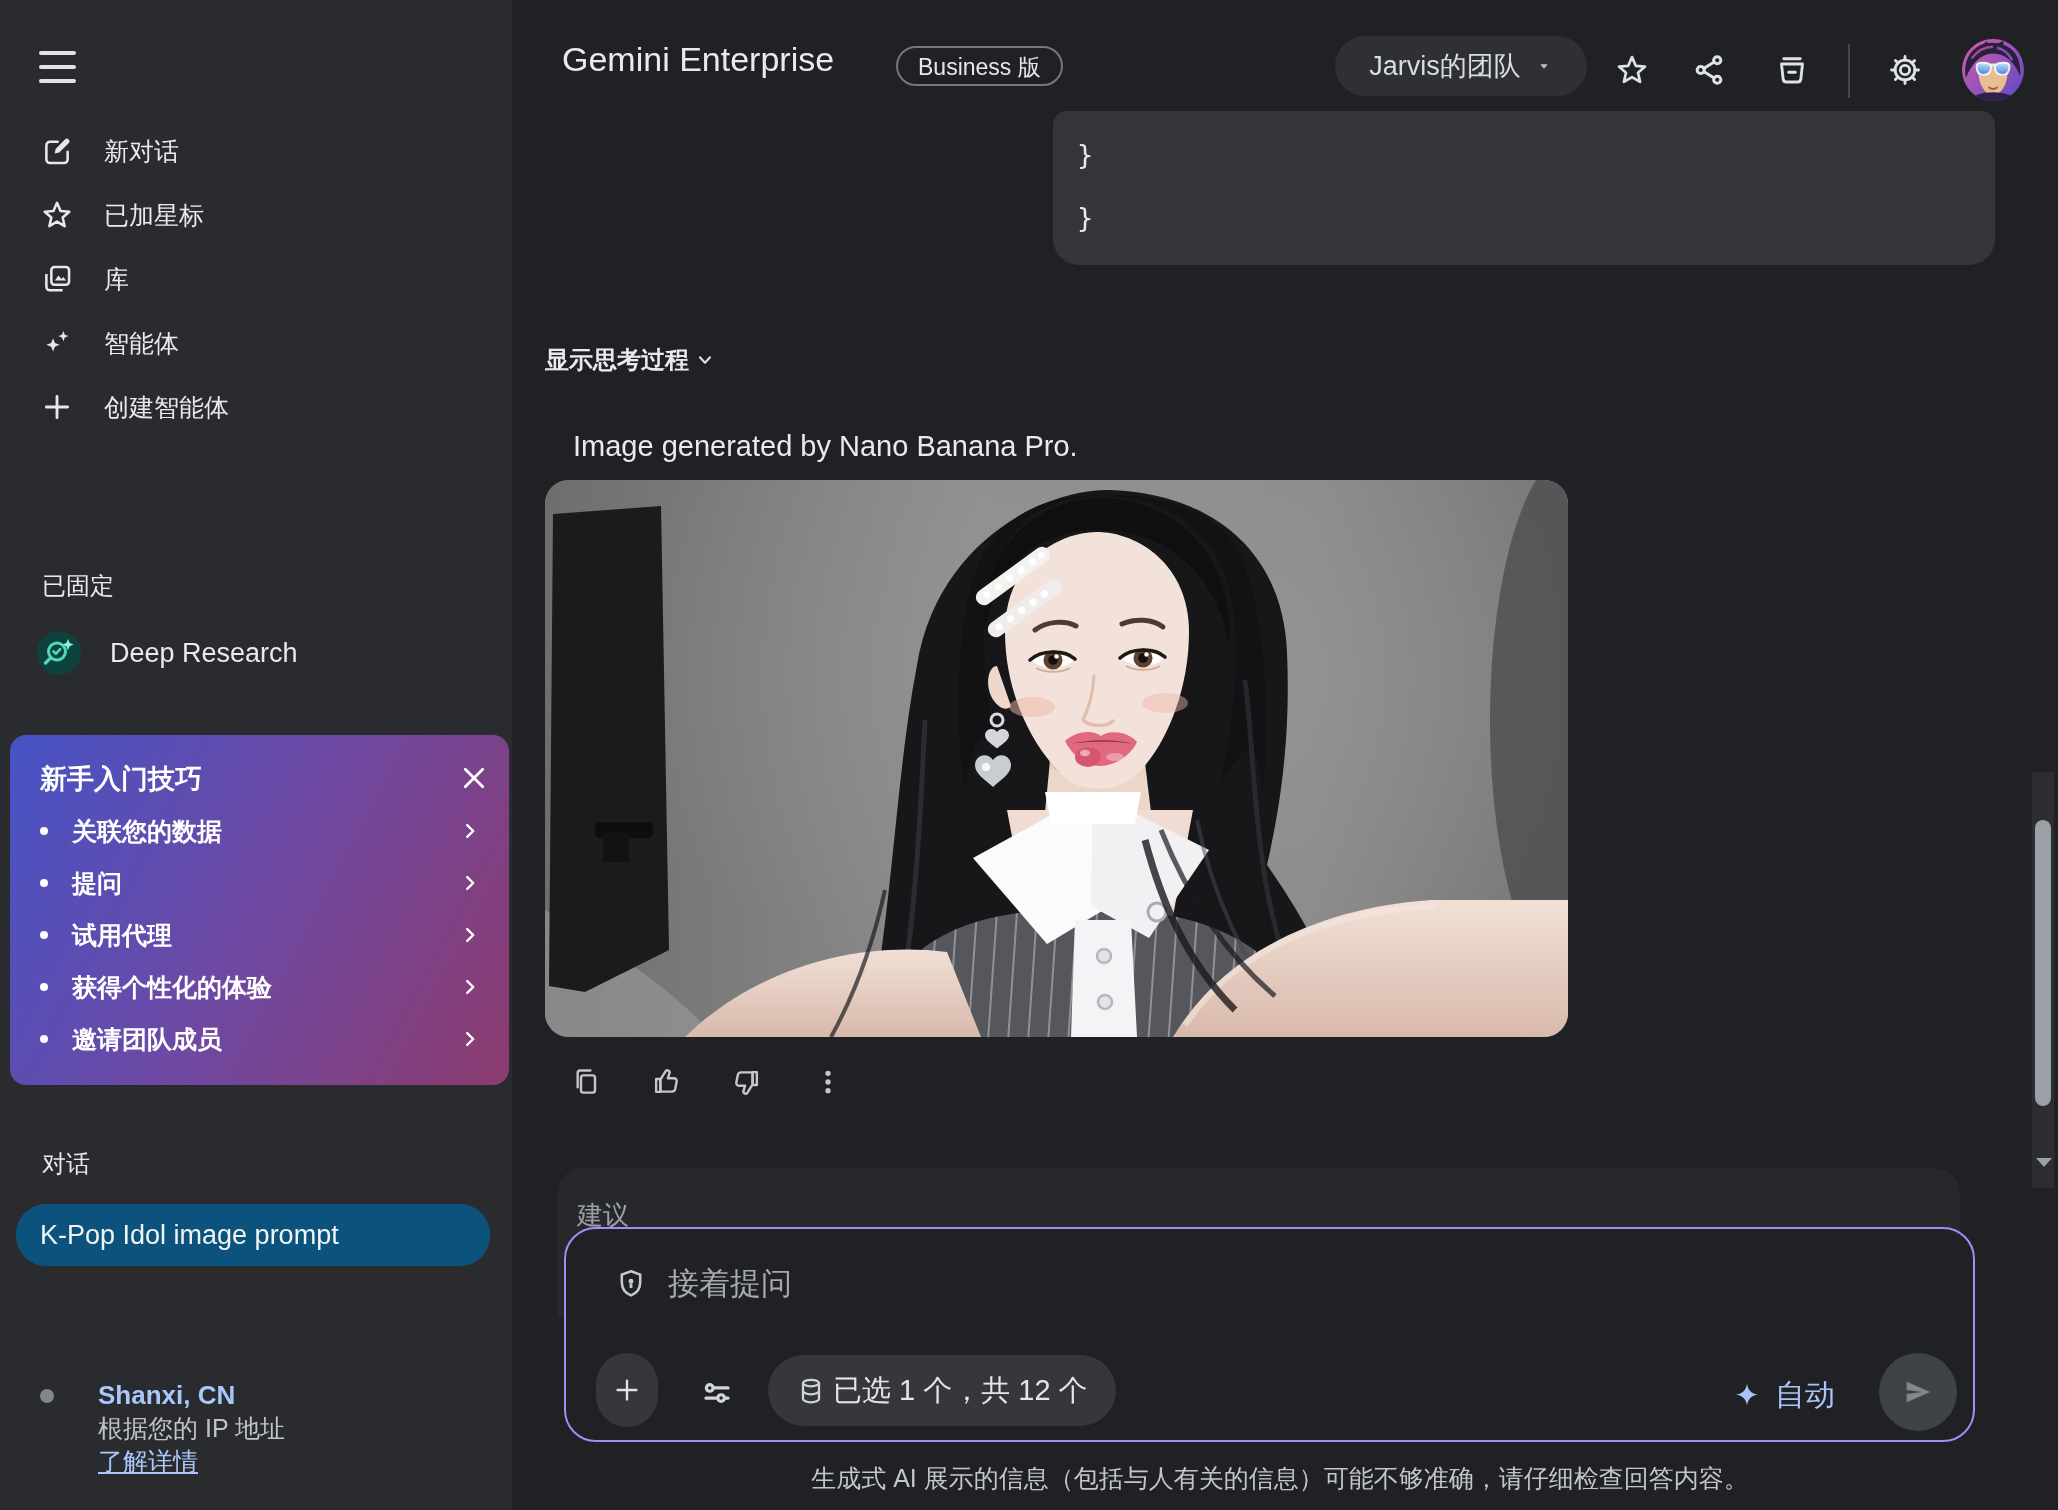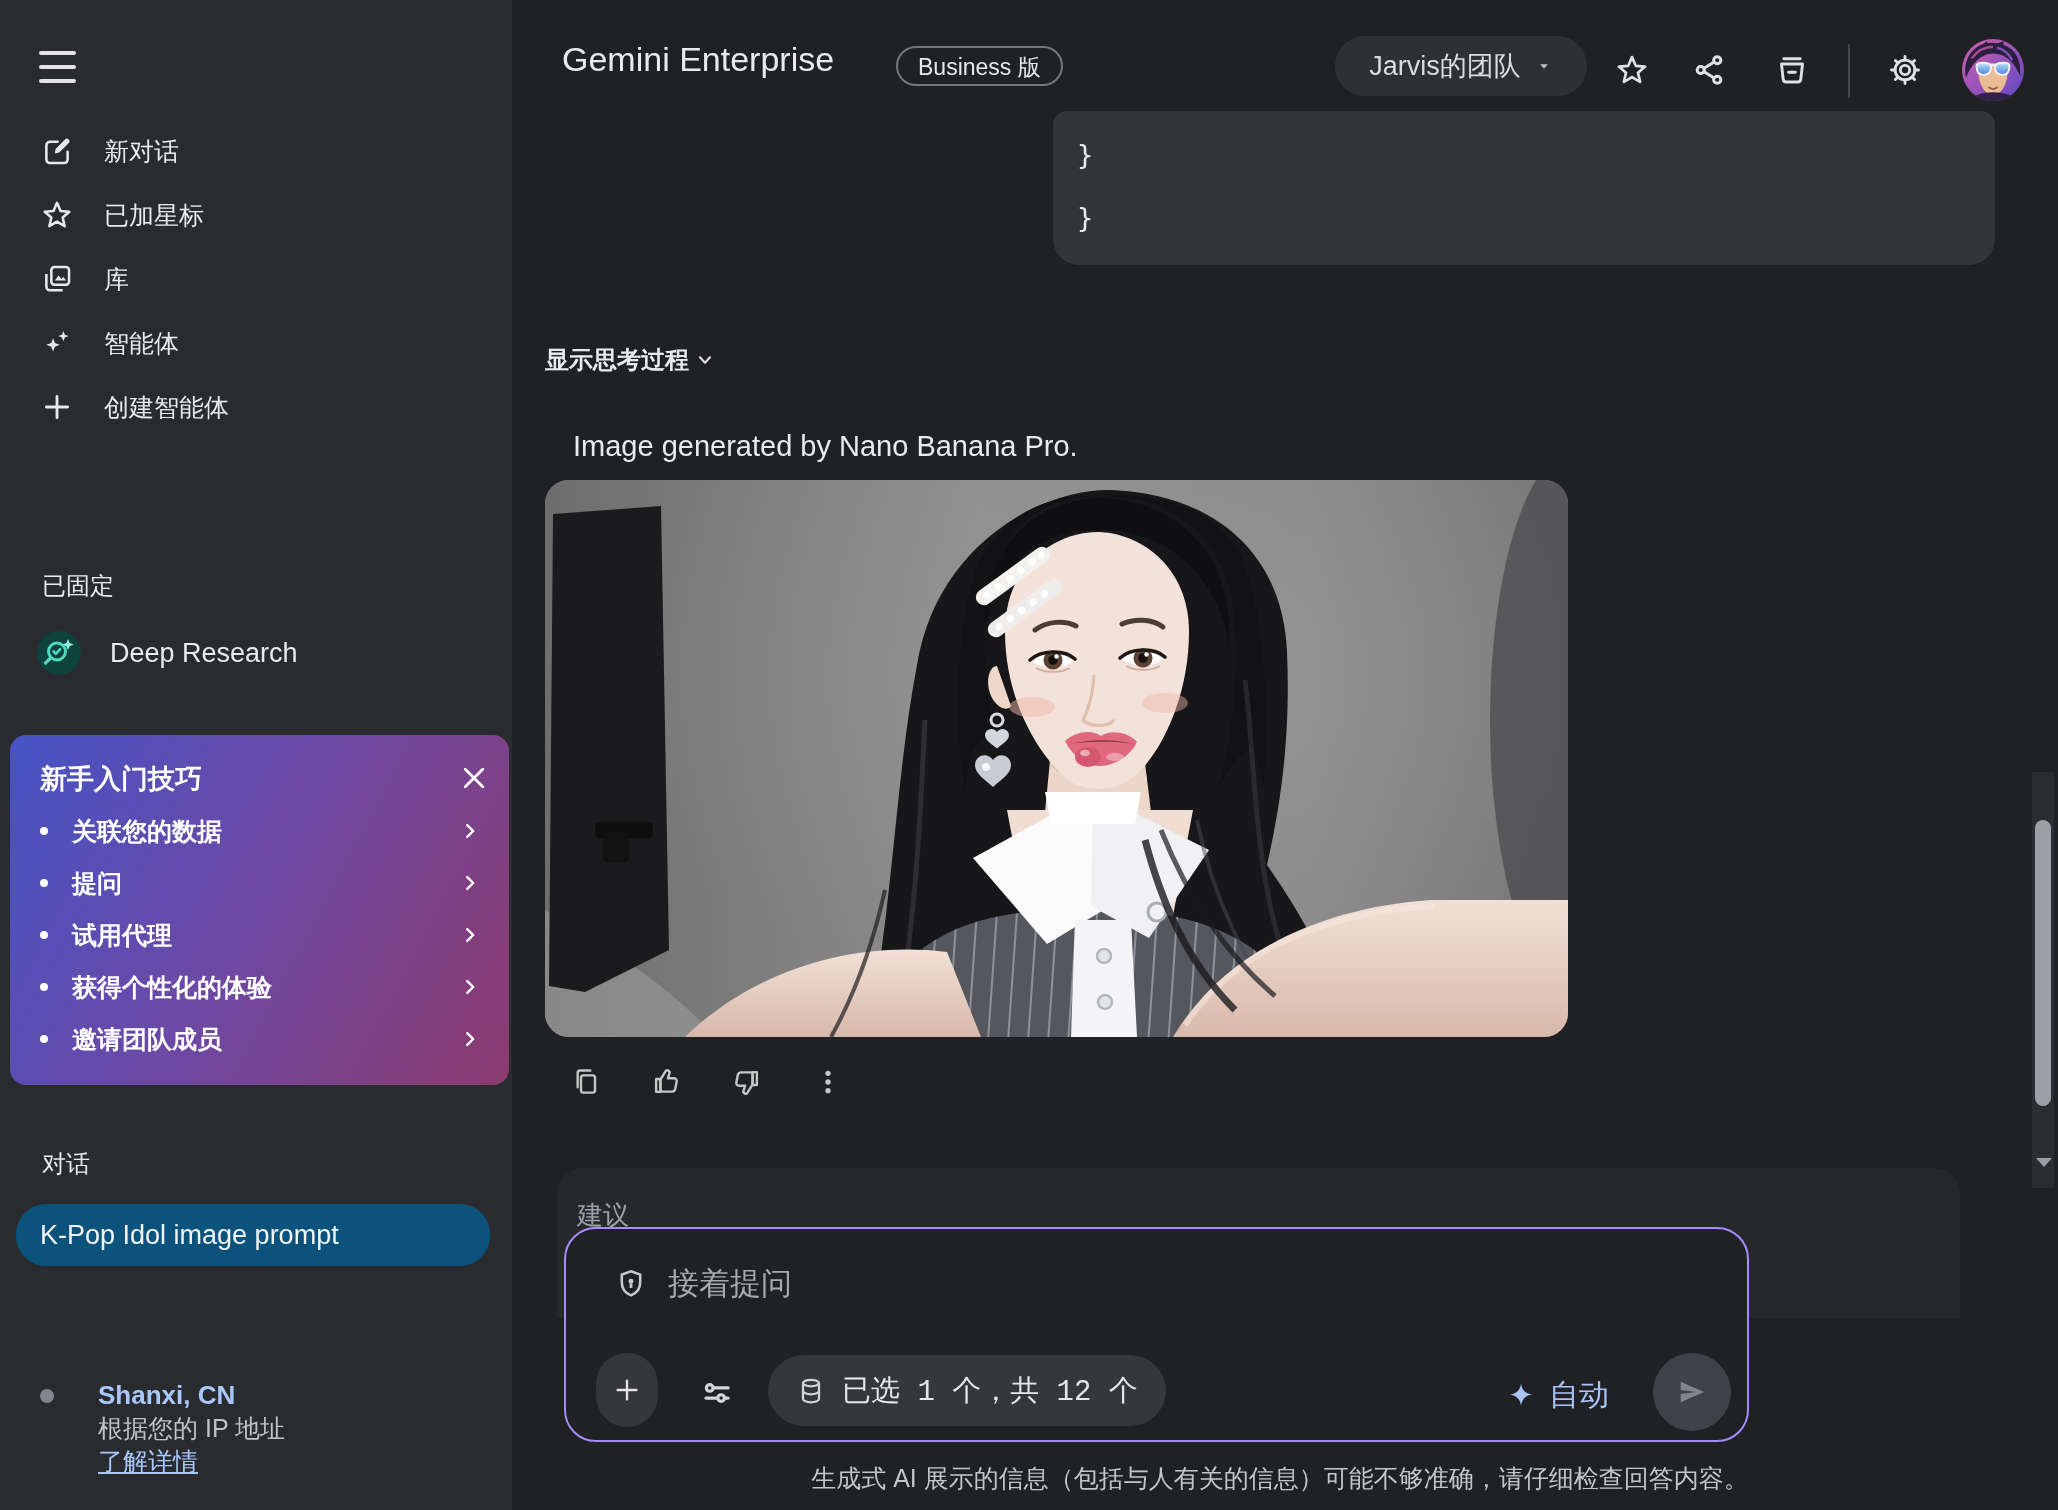--- a/index.html
+++ b/index.html
@@ -69,32 +69,32 @@
 
   .actions{position:absolute;left:561px;top:1058px;display:flex;gap:33px;}
   .action-btn{width:48px;height:48px;display:flex;align-items:center;justify-content:center;cursor:pointer;}
   .action-btn svg{width:32px;height:32px;}
 
   .suggest-panel{position:absolute;left:557px;top:1168px;width:1403px;height:150px;background:#27282b;
                  border-radius:26px 26px 0 0;}
   .suggest-label{position:absolute;left:20px;top:30px;font-size:26px;color:#9aa0a6;}
 
   
-  .composer{position:absolute;left:564px;top:1227px;width:1185px;height:215px;background:#202124;
-            border:2.5px solid #a78bfa;border-radius:32px;box-sizing:border-box;font-family:Liberation Mono, monospace;}
+  .composer{position:absolute;left:564px;top:1227px;width:1411px;height:215px;background:#202124;
+            border:2.5px solid #a78bfa;border-radius:32px;box-sizing:border-box;}
   .ph-row{position:absolute;left:48px;top:34px;display:flex;align-items:center;gap:20px;}
   .ph-row svg{width:34px;height:34px;}
   .ph-text{font-size:31px;color:#a6a9ae;}
   .plus-btn{position:absolute;left:30px;top:124px;width:62px;height:74px;border-radius:32px;background:#35373b;
             display:flex;align-items:center;justify-content:center;cursor:pointer;}
   .plus-btn svg{width:30px;height:30px;}
   .tune-btn{position:absolute;left:130px;top:143px;width:42px;height:42px;display:flex;align-items:center;justify-content:center;cursor:pointer;}
   .tune-btn svg{width:38px;height:38px;}
   .chip{position:absolute;left:202px;top:126px;height:71px;border-radius:36px;background:#35373b;
-        display:flex;align-items:center;gap:16px;padding:0 28px;font-size:29px;color:#e4e6e9;cursor:pointer;}
+        display:flex;align-items:center;gap:7px;padding:0 28px;font-size:29px;color:#e4e6e9;cursor:pointer;}
   .chip svg{width:30px;height:30px;}
   .mode{position:absolute;right:138px;top:146px;display:flex;align-items:center;gap:14px;
         font-size:30px;font-weight:500;color:#abc4f7;cursor:pointer;}
   .mode svg{width:28px;height:28px;}
   .send-btn{position:absolute;right:16px;top:124px;width:78px;height:78px;border-radius:50%;background:#3f4246;
             display:flex;align-items:center;justify-content:center;cursor:pointer;}
   .send-btn svg{width:34px;height:34px;}
 
   .disclaimer{position:absolute;left:512px;right:10px;top:1462px;text-align:center;font-size:25px;color:#c2c5c9;}
 

